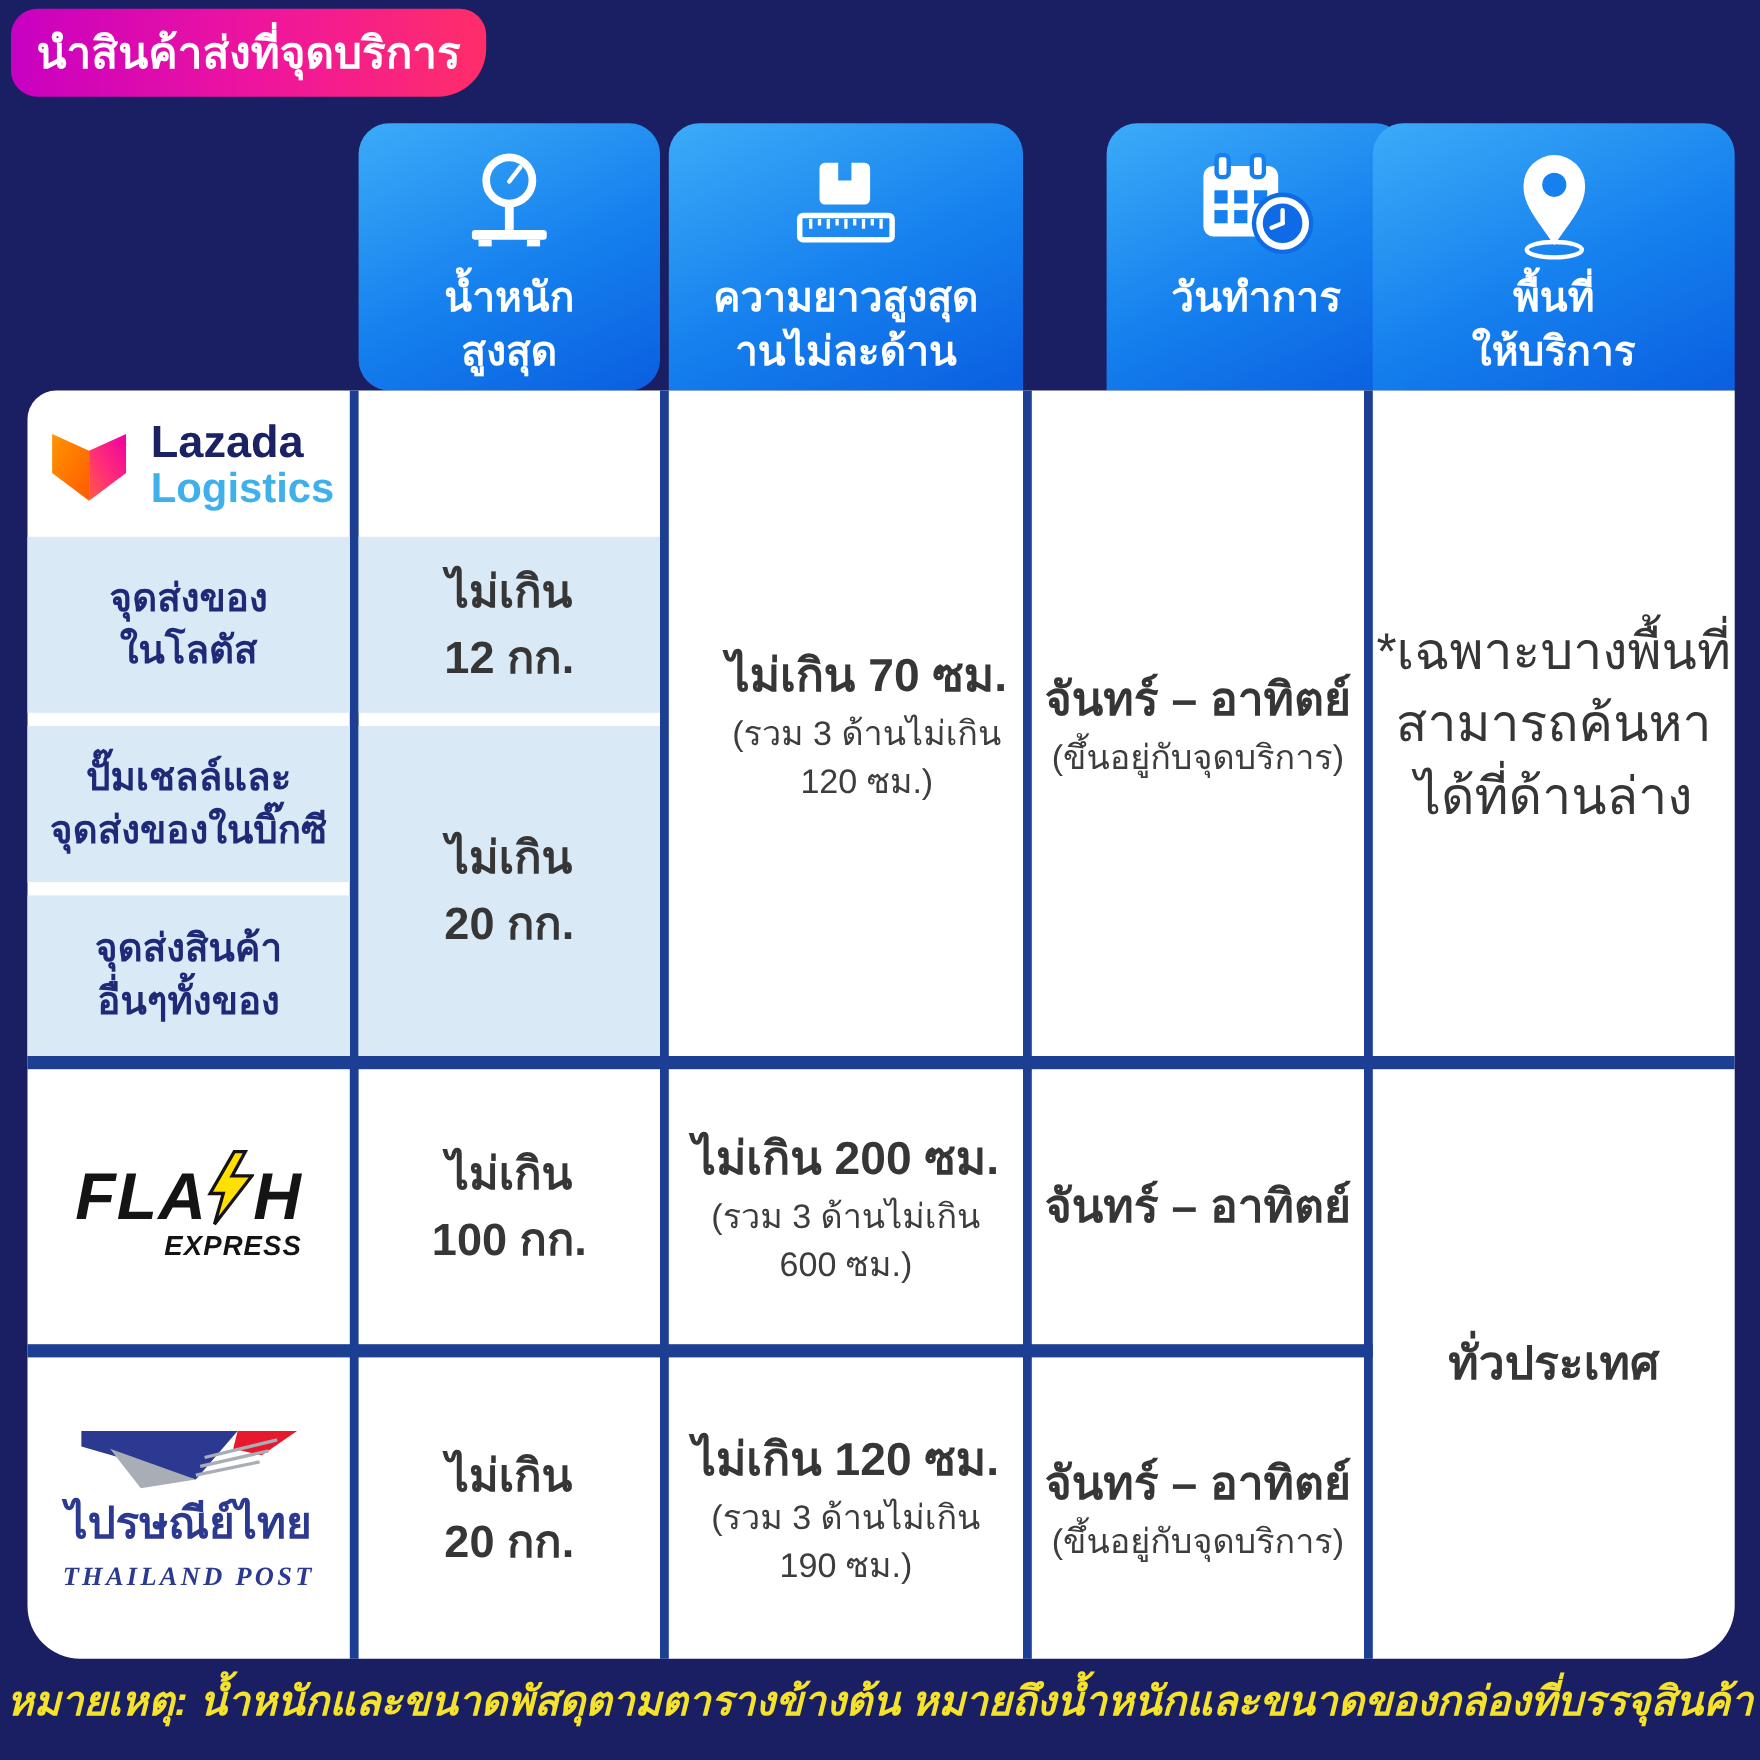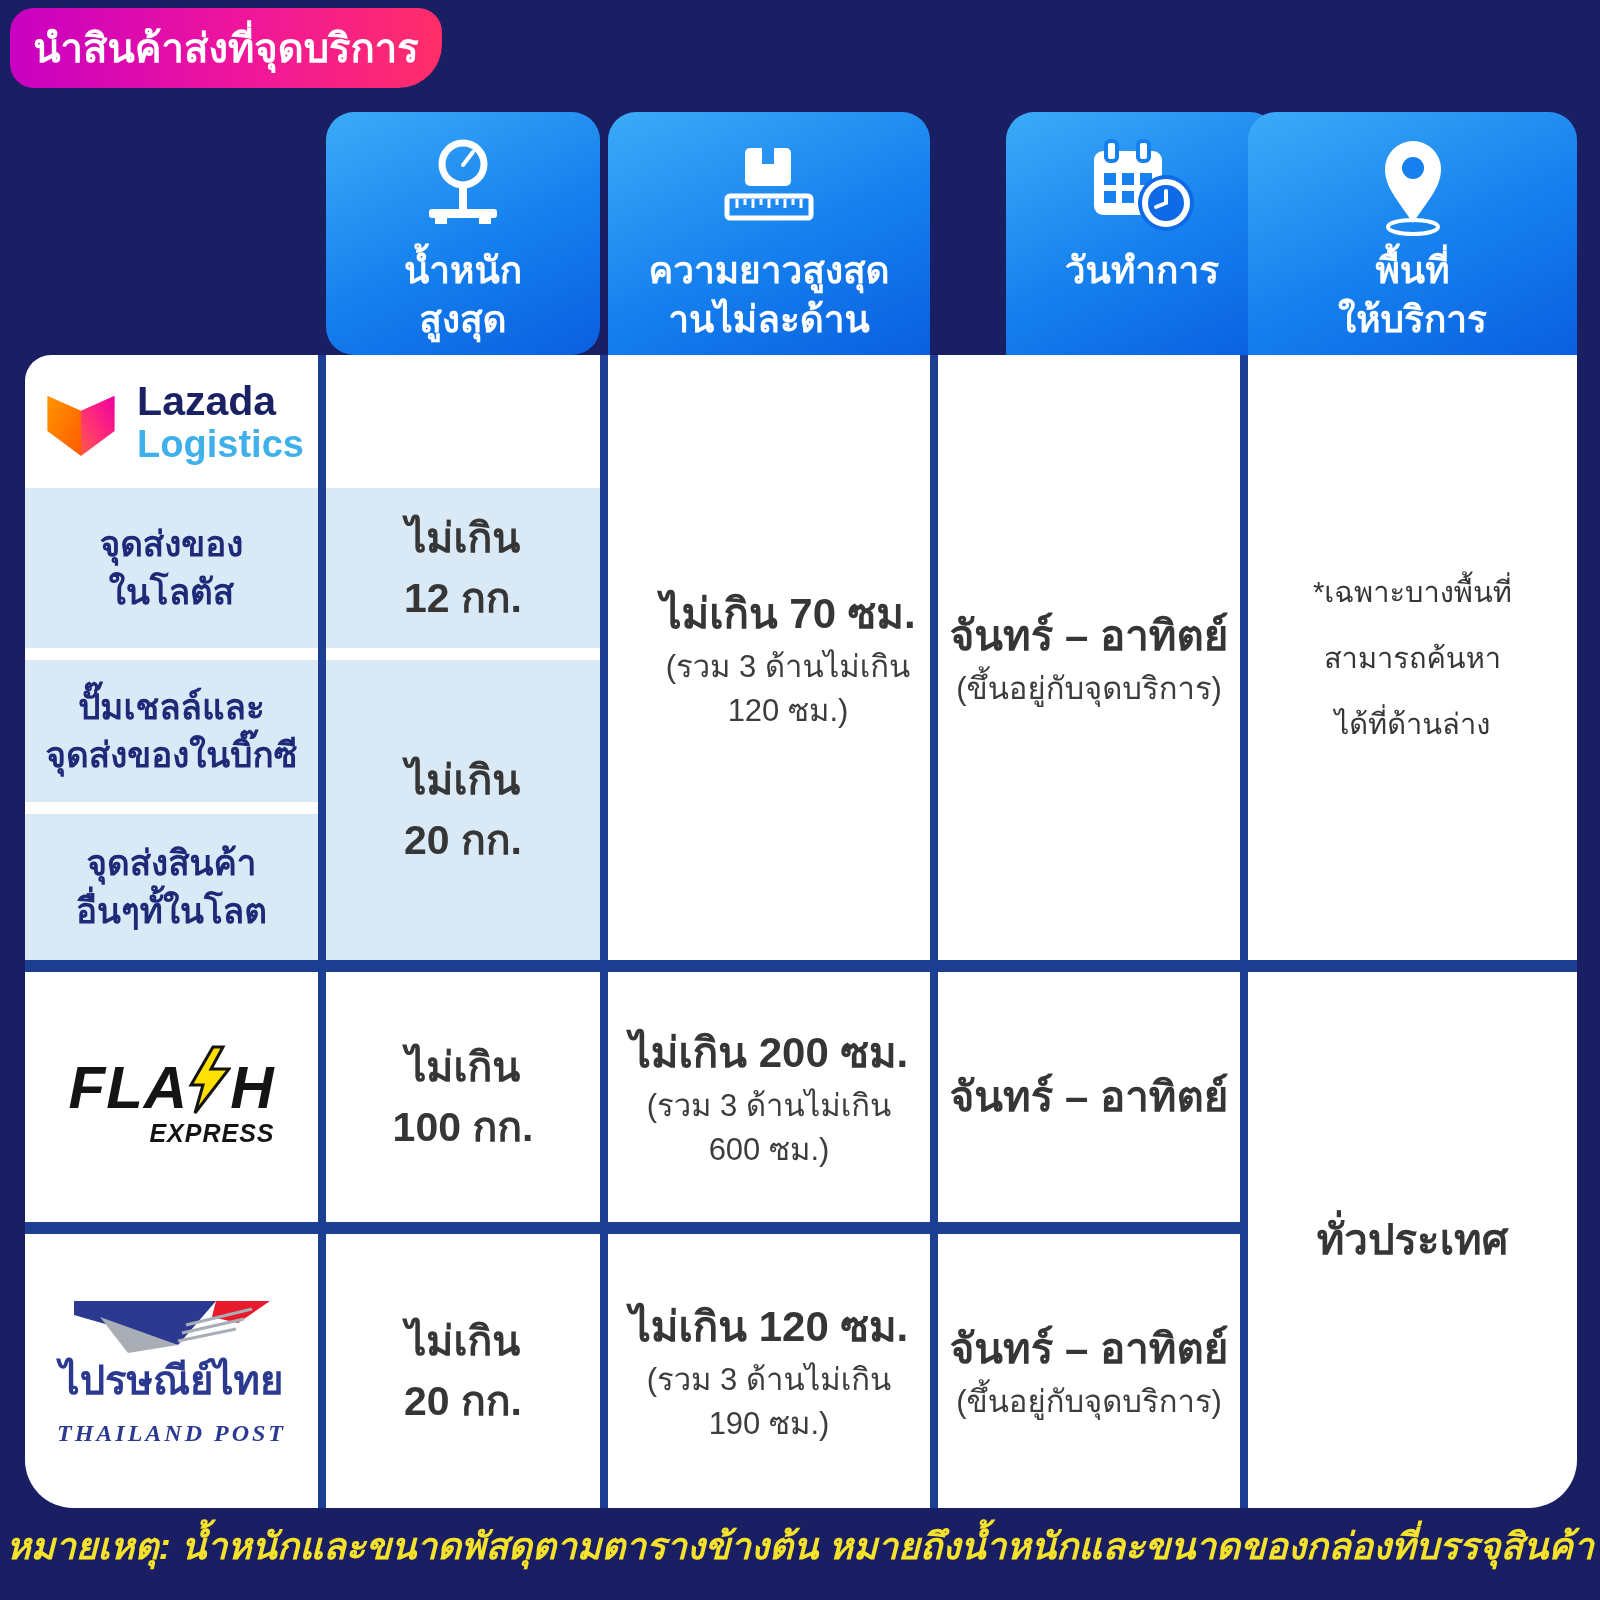--- a/index.html
+++ b/index.html
@@ -42,34 +42,34 @@
     background:#ffffff;border-radius:26px 0 48px 48px;
   }
   .vline{position:absolute;top:0;height:1153px;width:8px;background:#1c3f94;}
   .hline{position:absolute;height:12px;background:#1c3f94;}
   .lcell{position:absolute;background:#d9e9f6;}
 
   .rowlabel{font-size:35px;font-weight:bold;color:#1e2a78;line-height:48px;}
   .val{font-size:41px;font-weight:bold;color:#363636;line-height:60px;}
   .valmain{font-size:42px;font-weight:bold;color:#363636;line-height:62px;}
   .valsub{font-size:31px;font-weight:normal;color:#3d3d3d;line-height:44px;}
-  .areatext{font-size:29px;font-weight:normal;color:#363636;line-height:66px;}
+  .areatext{font-size:47px;font-weight:normal;color:#363636;line-height:66px;}
 
   
   .lzbrand{display:flex;align-items:center;justify-content:center;gap:14px;}
   .lz1{font-size:41px;font-weight:bold;color:#1b2264;line-height:44px;text-align:left;}
   .lz2{font-size:38px;font-weight:bold;color:#3fb0ea;line-height:42px;text-align:left;}
 
   
   .flashword{display:flex;align-items:center;font-style:italic;font-weight:bold;color:#141414;font-size:60px;letter-spacing:1px;}
   .flashsub{font-style:italic;font-weight:bold;color:#141414;font-size:25px;letter-spacing:1px;margin-top:-10px;}
   .flashwrap{display:inline-flex;flex-direction:column;align-items:flex-end;}
 
   
-  .tpthai{font-size:40px;font-weight:bold;color:#2b3990;line-height:46px;font-family:Liberation Mono, monospace;}
+  .tpthai{font-size:40px;font-weight:bold;color:#2b3990;line-height:46px;}
   .tpen{font-family:"Liberation Serif","DejaVu Serif",serif;font-style:italic;font-weight:bold;
         font-size:24px;letter-spacing:3px;color:#2b3990;line-height:28px;margin-top:12px;}
 
   
   .footnote{
     left:0;top:1516px;width:1600px;text-align:center;
     color:#f5e32b;font-size:37px;font-weight:bold;font-style:italic;
   }
 </style>
 </head>
@@ -201,21 +201,21 @@
     <div class="abs flexc rowlabel" style="left:0;top:133px;width:293px;height:160px;">
       <div>จุดส่งของ</div>
       <div>ในโลตัส</div>
     </div>
     <div class="abs flexc rowlabel" style="left:0;top:305px;width:293px;height:142px;">
       <div>ปั๊มเชลล์และ</div>
       <div>จุดส่งของในบิ๊กซี</div>
     </div>
     <div class="abs flexc rowlabel" style="left:0;top:459px;width:293px;height:146px;">
       <div>จุดส่งสินค้า</div>
-      <div>อื่นๆทั้ในโลต</div>
+      <div>อื่นๆทั้งของ</div>
     </div>
 
     <div class="abs flexc val" style="left:301px;top:133px;width:274px;height:160px;">
       <div>ไม่เกิน</div>
       <div>12 กก.</div>
     </div>
     <div class="abs flexc val" style="left:301px;top:305px;width:274px;height:300px;">
       <div>ไม่เกิน</div>
       <div>20 กก.</div>
     </div>

